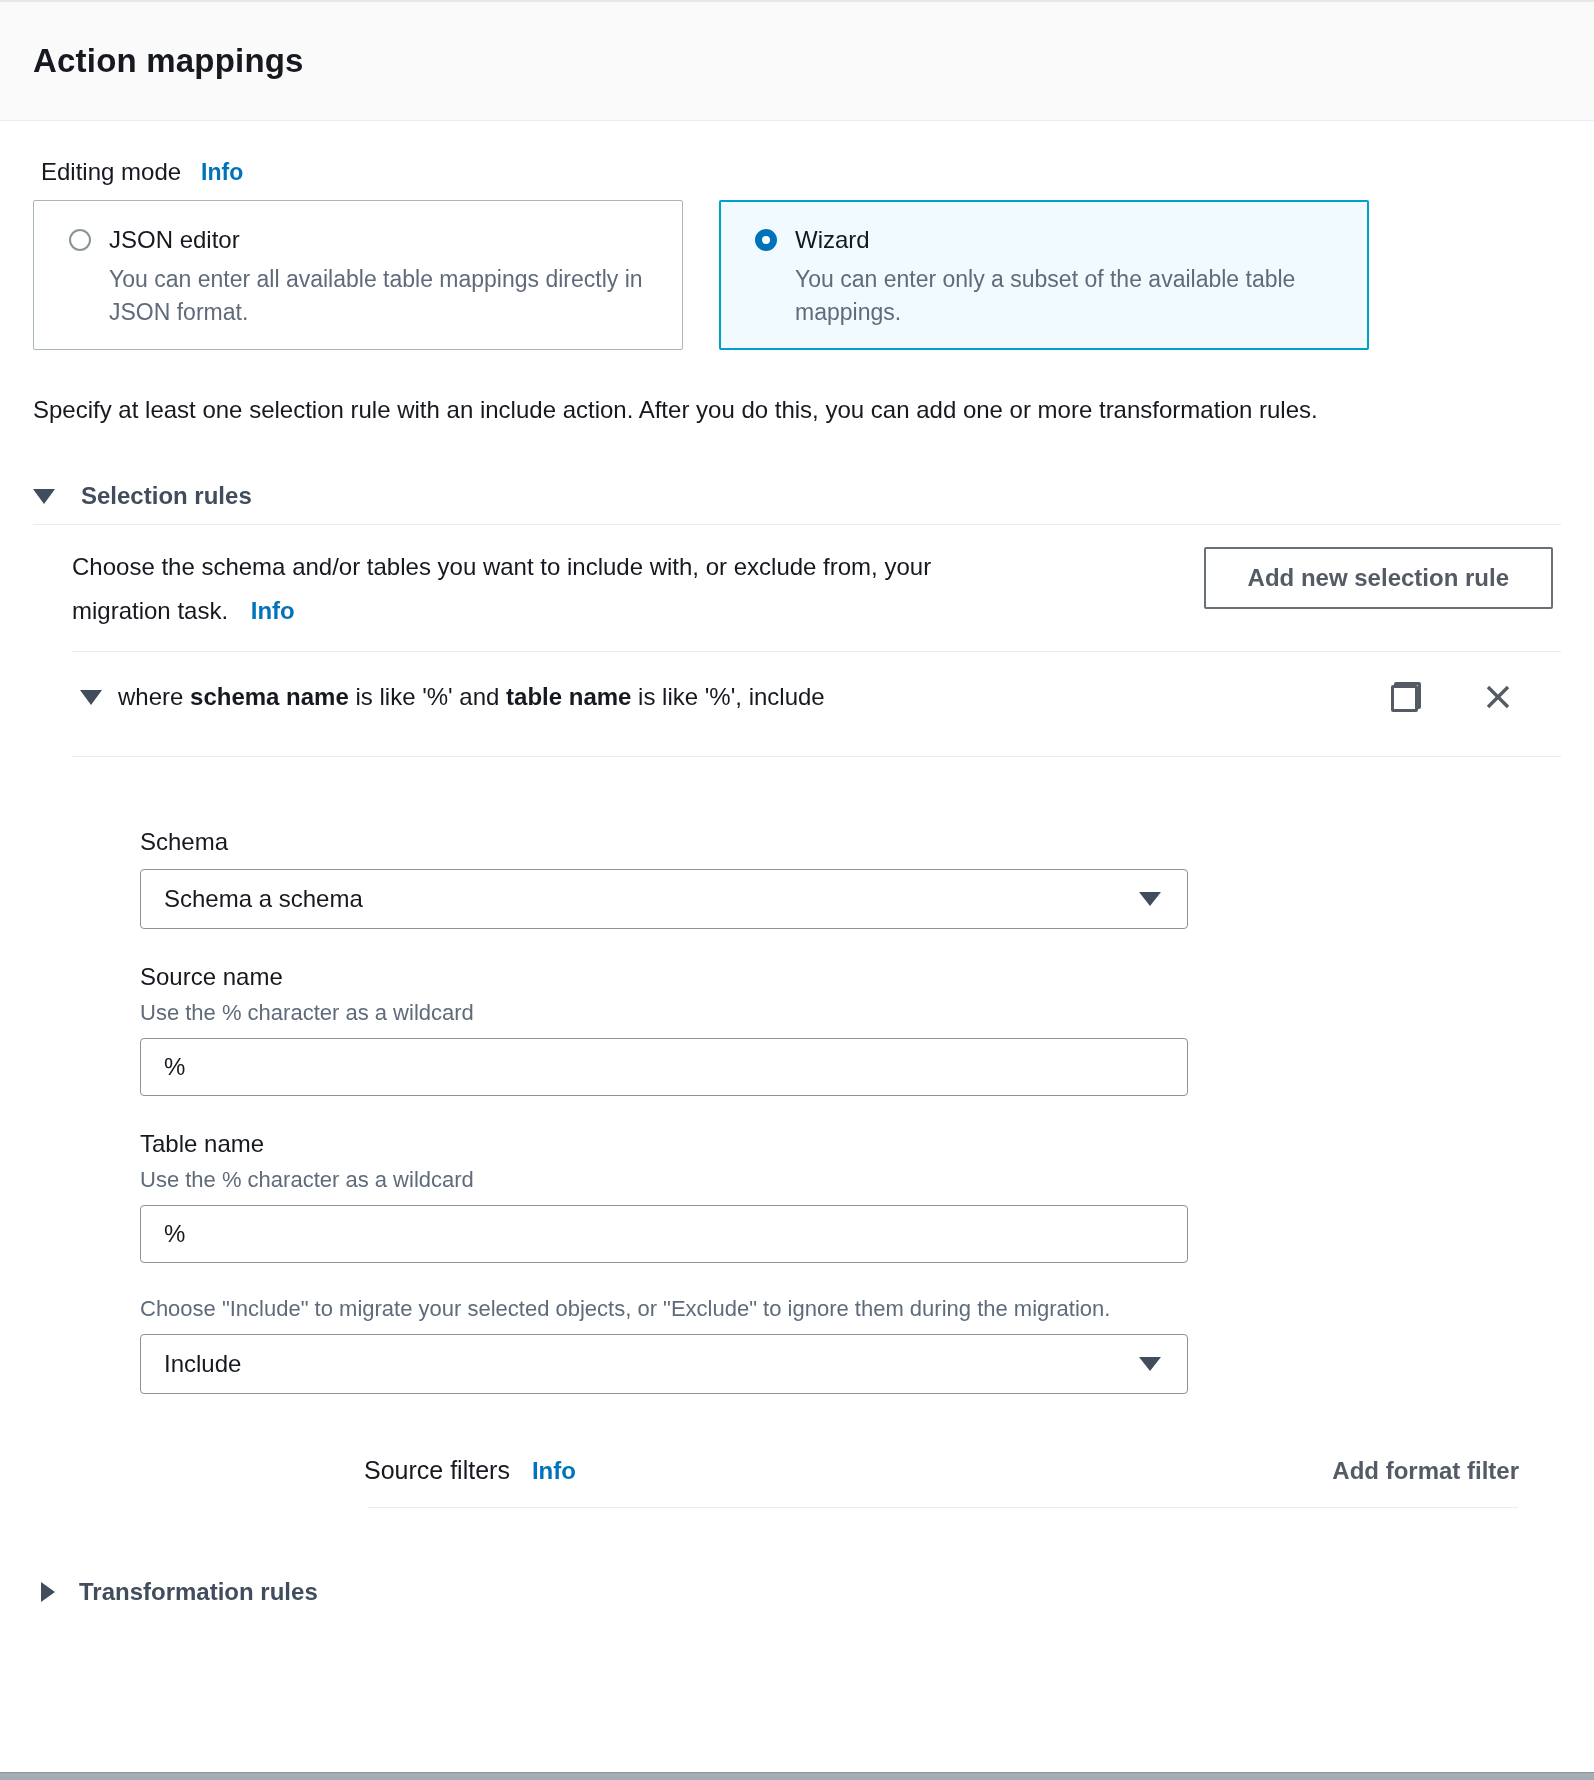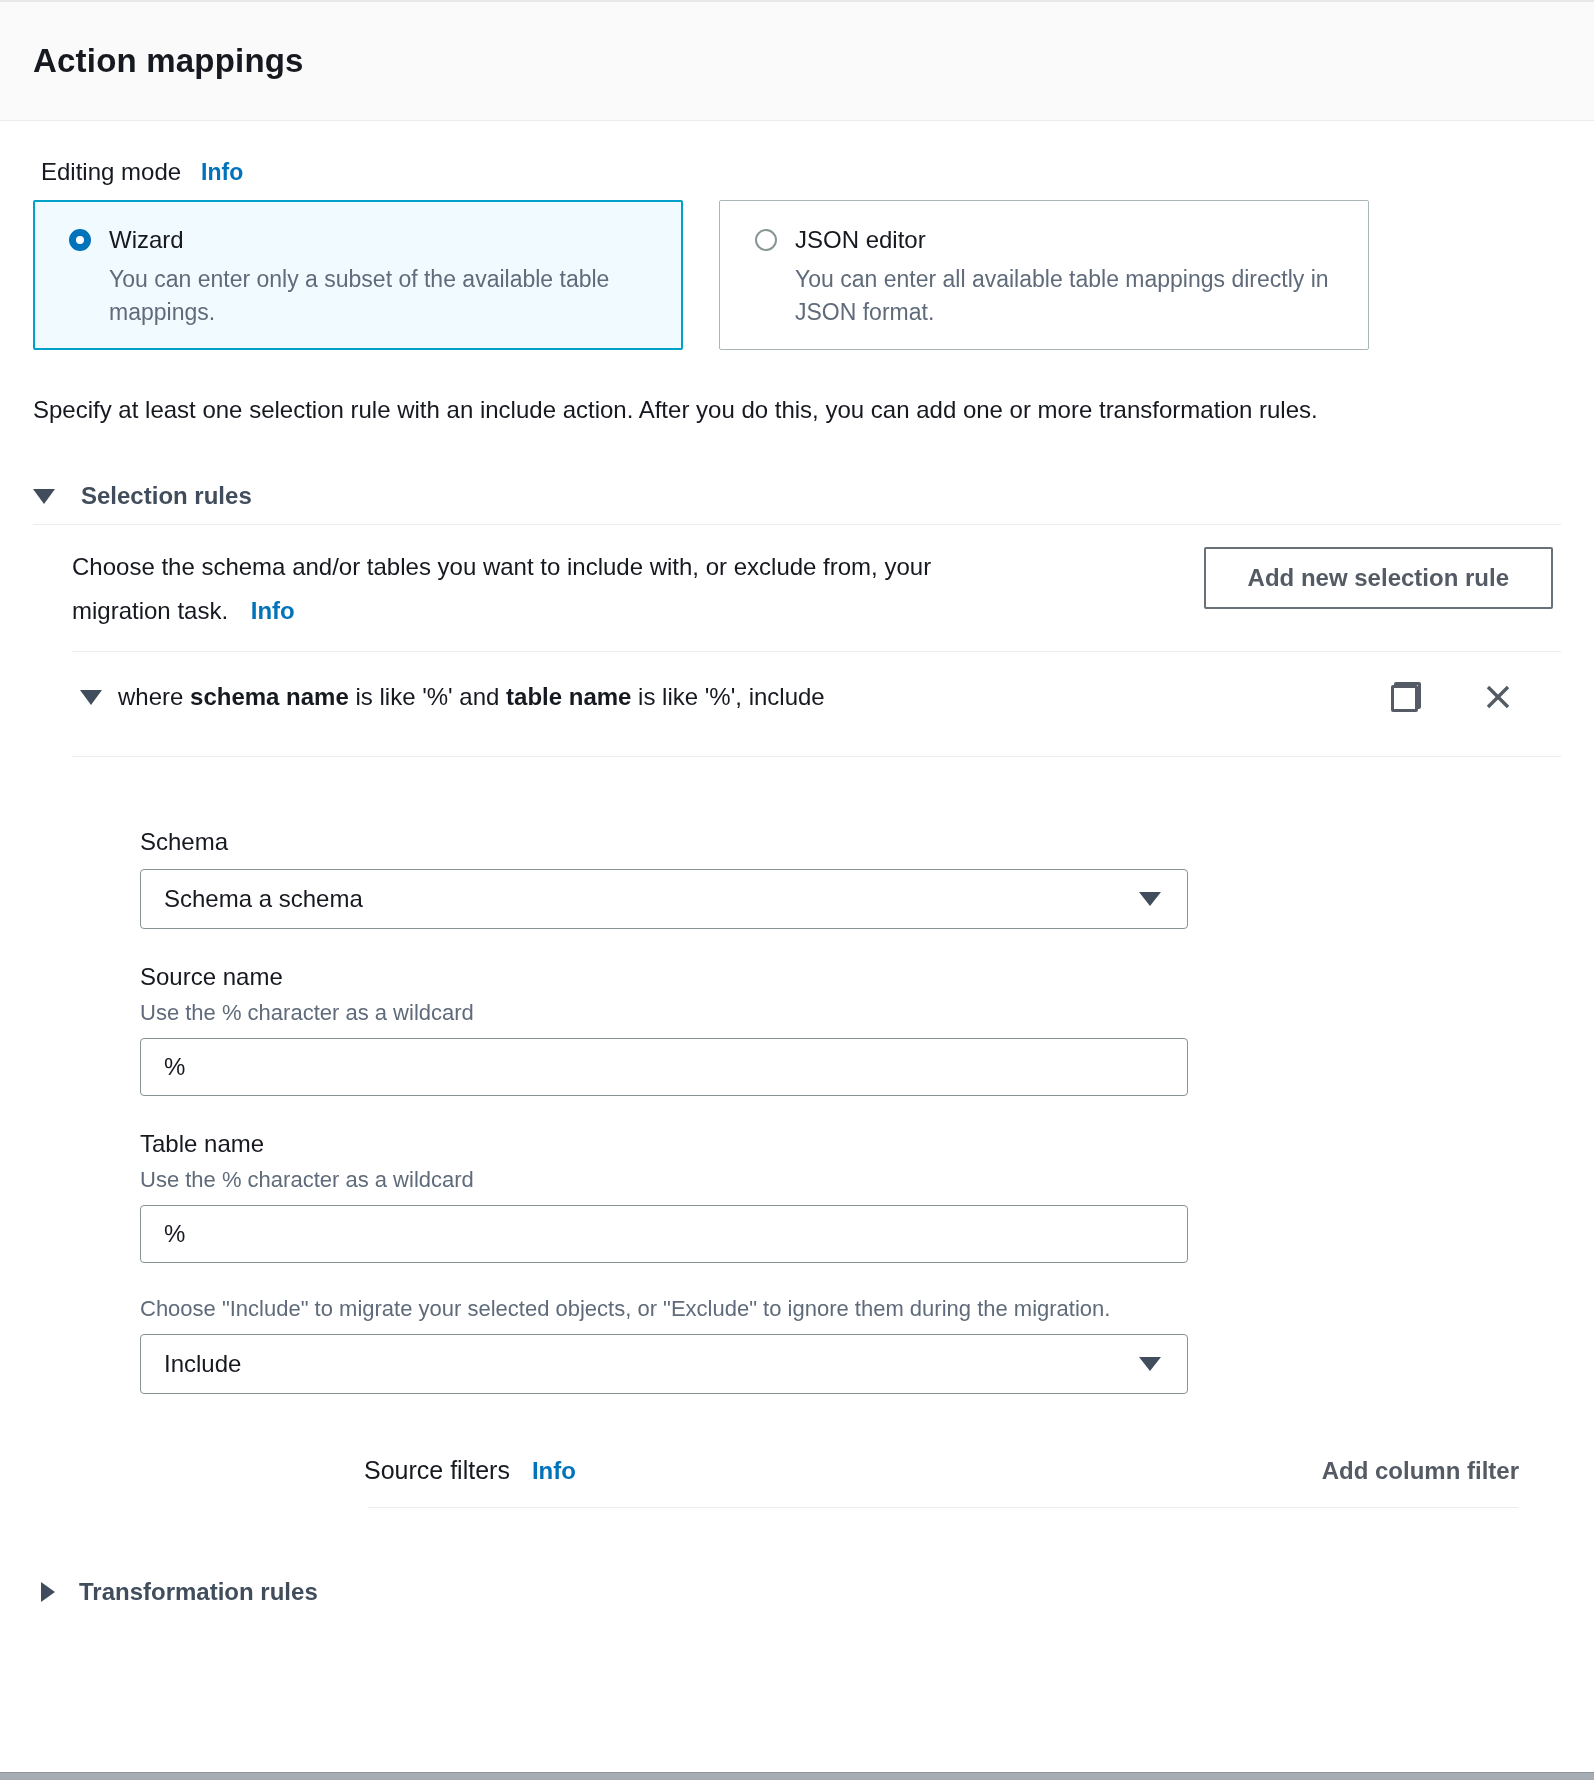--- a/index.html
+++ b/index.html
@@ -137,32 +137,32 @@
 </div>
 
 <main>
 
   <div class="em-row">
     <span class="em-label">Editing mode</span>
     <a class="info-link">Info</a>
   </div>
 
   <div class="cards">
+    <div class="card">
+      <span class="radio off"></span>
+      <div class="card-body">
+        <div class="card-label">JSON editor</div>
+        <div class="card-desc">You can enter all available table mappings directly in JSON format.</div>
+      </div>
+    </div>
     <div class="card selected">
       <span class="radio on"></span>
       <div class="card-body">
         <div class="card-label">Wizard</div>
         <div class="card-desc">You can enter only a subset of the available table mappings.</div>
-      </div>
-    </div>
-    <div class="card">
-      <span class="radio off"></span>
-      <div class="card-body">
-        <div class="card-label">JSON editor</div>
-        <div class="card-desc">You can enter all available table mappings directly in JSON format.</div>
       </div>
     </div>
   </div>
 
   <p class="intro">Specify at least one selection rule with an include action. After you do this, you can add one or more transformation rules.</p>
 
   <div class="section-header">
     <span class="caret-down"></span>
     <span class="section-title">Selection rules</span>
   </div>
@@ -222,21 +222,21 @@
       <div class="field-hint">Choose "Include" to migrate your selected objects, or "Exclude" to ignore them during the migration.</div>
       <div class="select">
         <span class="select-value">Include</span>
         <span class="sel-caret"></span>
       </div>
     </div>
 
     <div class="sf-row">
       <span class="sf-label">Source filters</span>
       <a class="info-link">Info</a>
-      <button class="sf-add">Add column filter</button>
+      <button class="sf-add">Add format filter</button>
     </div>
     <hr class="divider sf-divider">
 
   </div>
 
   <div class="section-header transform-header">
     <span class="caret-right"></span>
     <span class="section-title">Transformation rules</span>
   </div>
 

